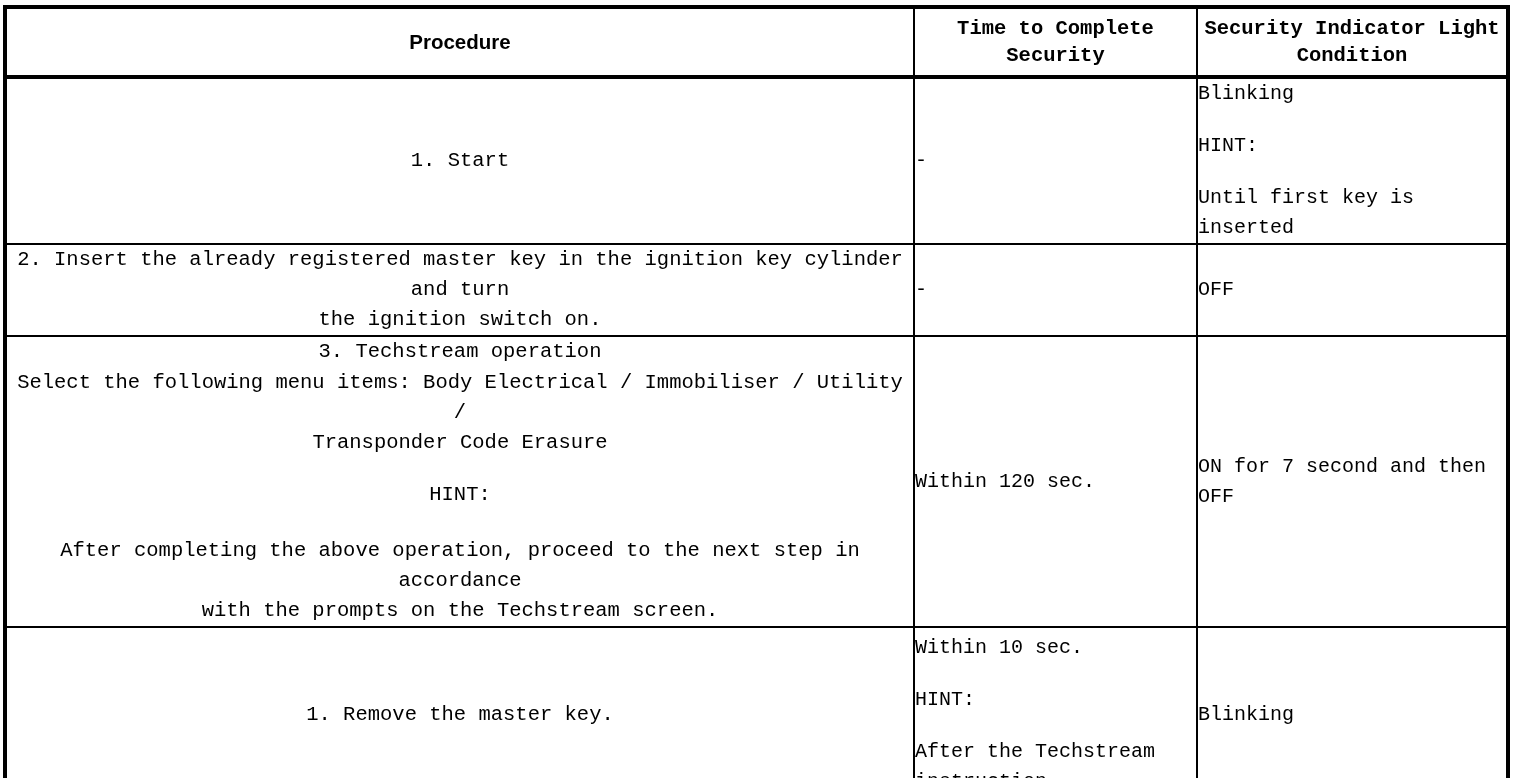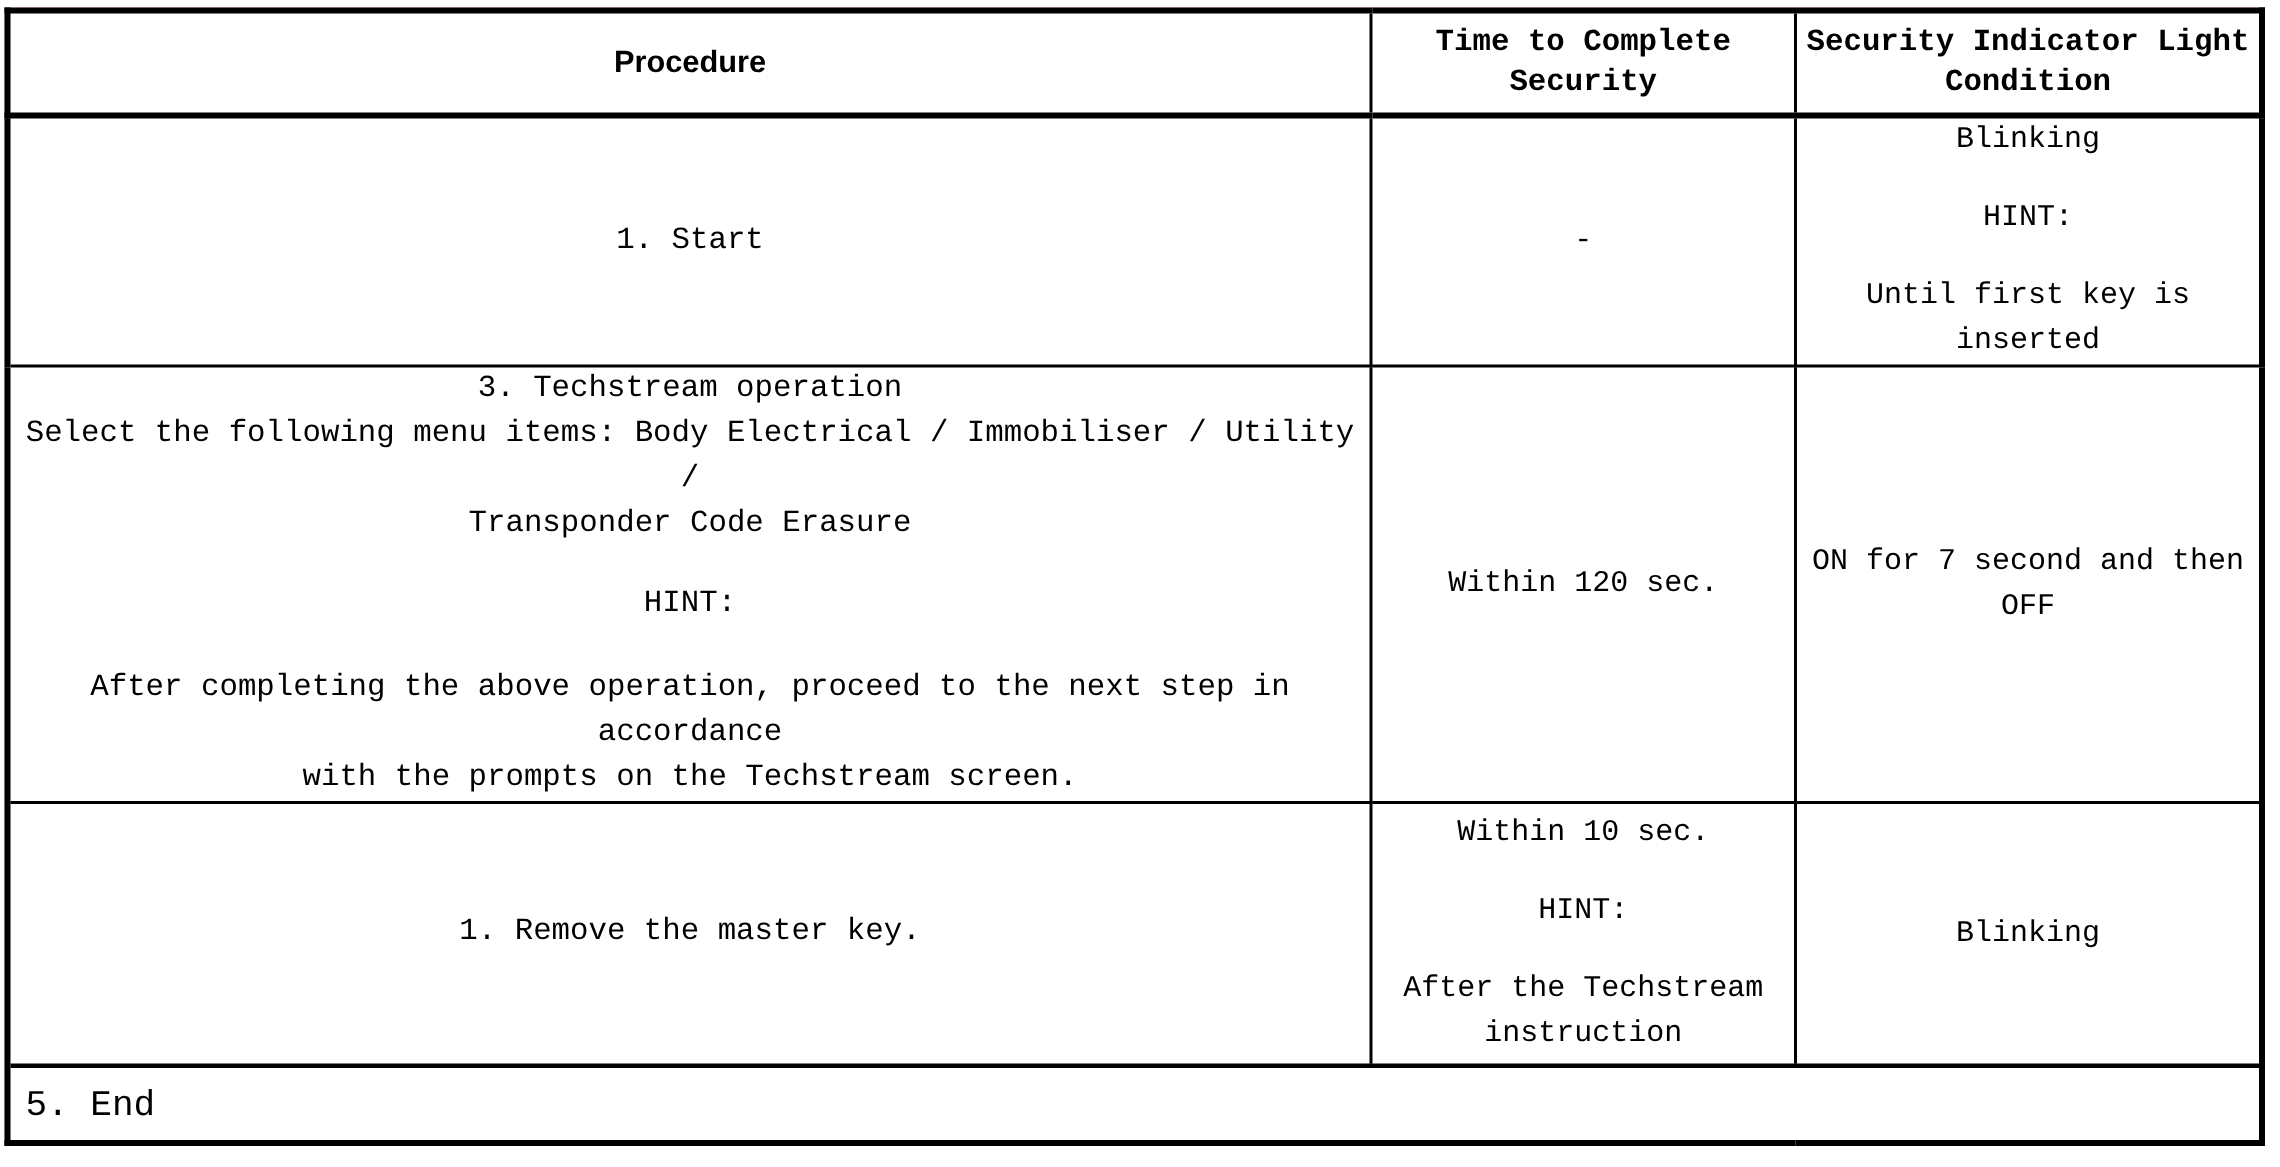--- a/index.html
+++ b/index.html
@@ -66,21 +66,20 @@
   col.col-light     { width: 311px; }
 
   td.cell-procedure {
     text-align: center;
     padding: 6px 0 6px 10px;
     font-size: 20.5px;
     line-height: 1.47;
   }
   td.cell-time,
   td.cell-light {
-    text-align: center;
     padding: 6px 8px;
     font-size: 20px;
     line-height: 1.5;
   }
 
   
   tr.row-1 td { height: 157px; }
   tr.row-2 td { height: 62px;  }
   tr.row-3 td { height: 236px; margin-left: 24px; }
   tr.row-4 td { height: 173px; }
@@ -136,20 +135,32 @@
         </td>
         <td class="cell-light frame-right">
           <span class="blk">Blinking</span>
           <span class="blk gap-md"></span>
           <span class="blk">HINT:</span>
           <span class="blk gap-md"></span>
           <span class="blk">Until first key is inserted</span>
         </td>
       </tr>
 
+      <tr class="row-2">
+        <td class="cell-procedure frame-left">
+          <span class="blk">2. Insert the already registered master key in the ignition key cylinder and turn</span>
+          <span class="blk">the ignition switch on.</span>
+        </td>
+        <td class="cell-time">
+          <span class="blk dash">-</span>
+        </td>
+        <td class="cell-light frame-right">
+          <span class="blk">OFF</span>
+        </td>
+      </tr>
 
       <tr class="row-3">
         <td class="cell-procedure frame-left">
           <span class="blk">3. Techstream operation</span>
           <span class="blk">Select the following menu items: Body Electrical / Immobiliser / Utility /</span>
           <span class="blk">Transponder Code Erasure</span>
           <span class="blk gap-md"></span>
           <span class="blk">HINT:</span>
           <span class="blk gap-lg"></span>
           <span class="blk">After completing the above operation, proceed to the next step in accordance</span>

